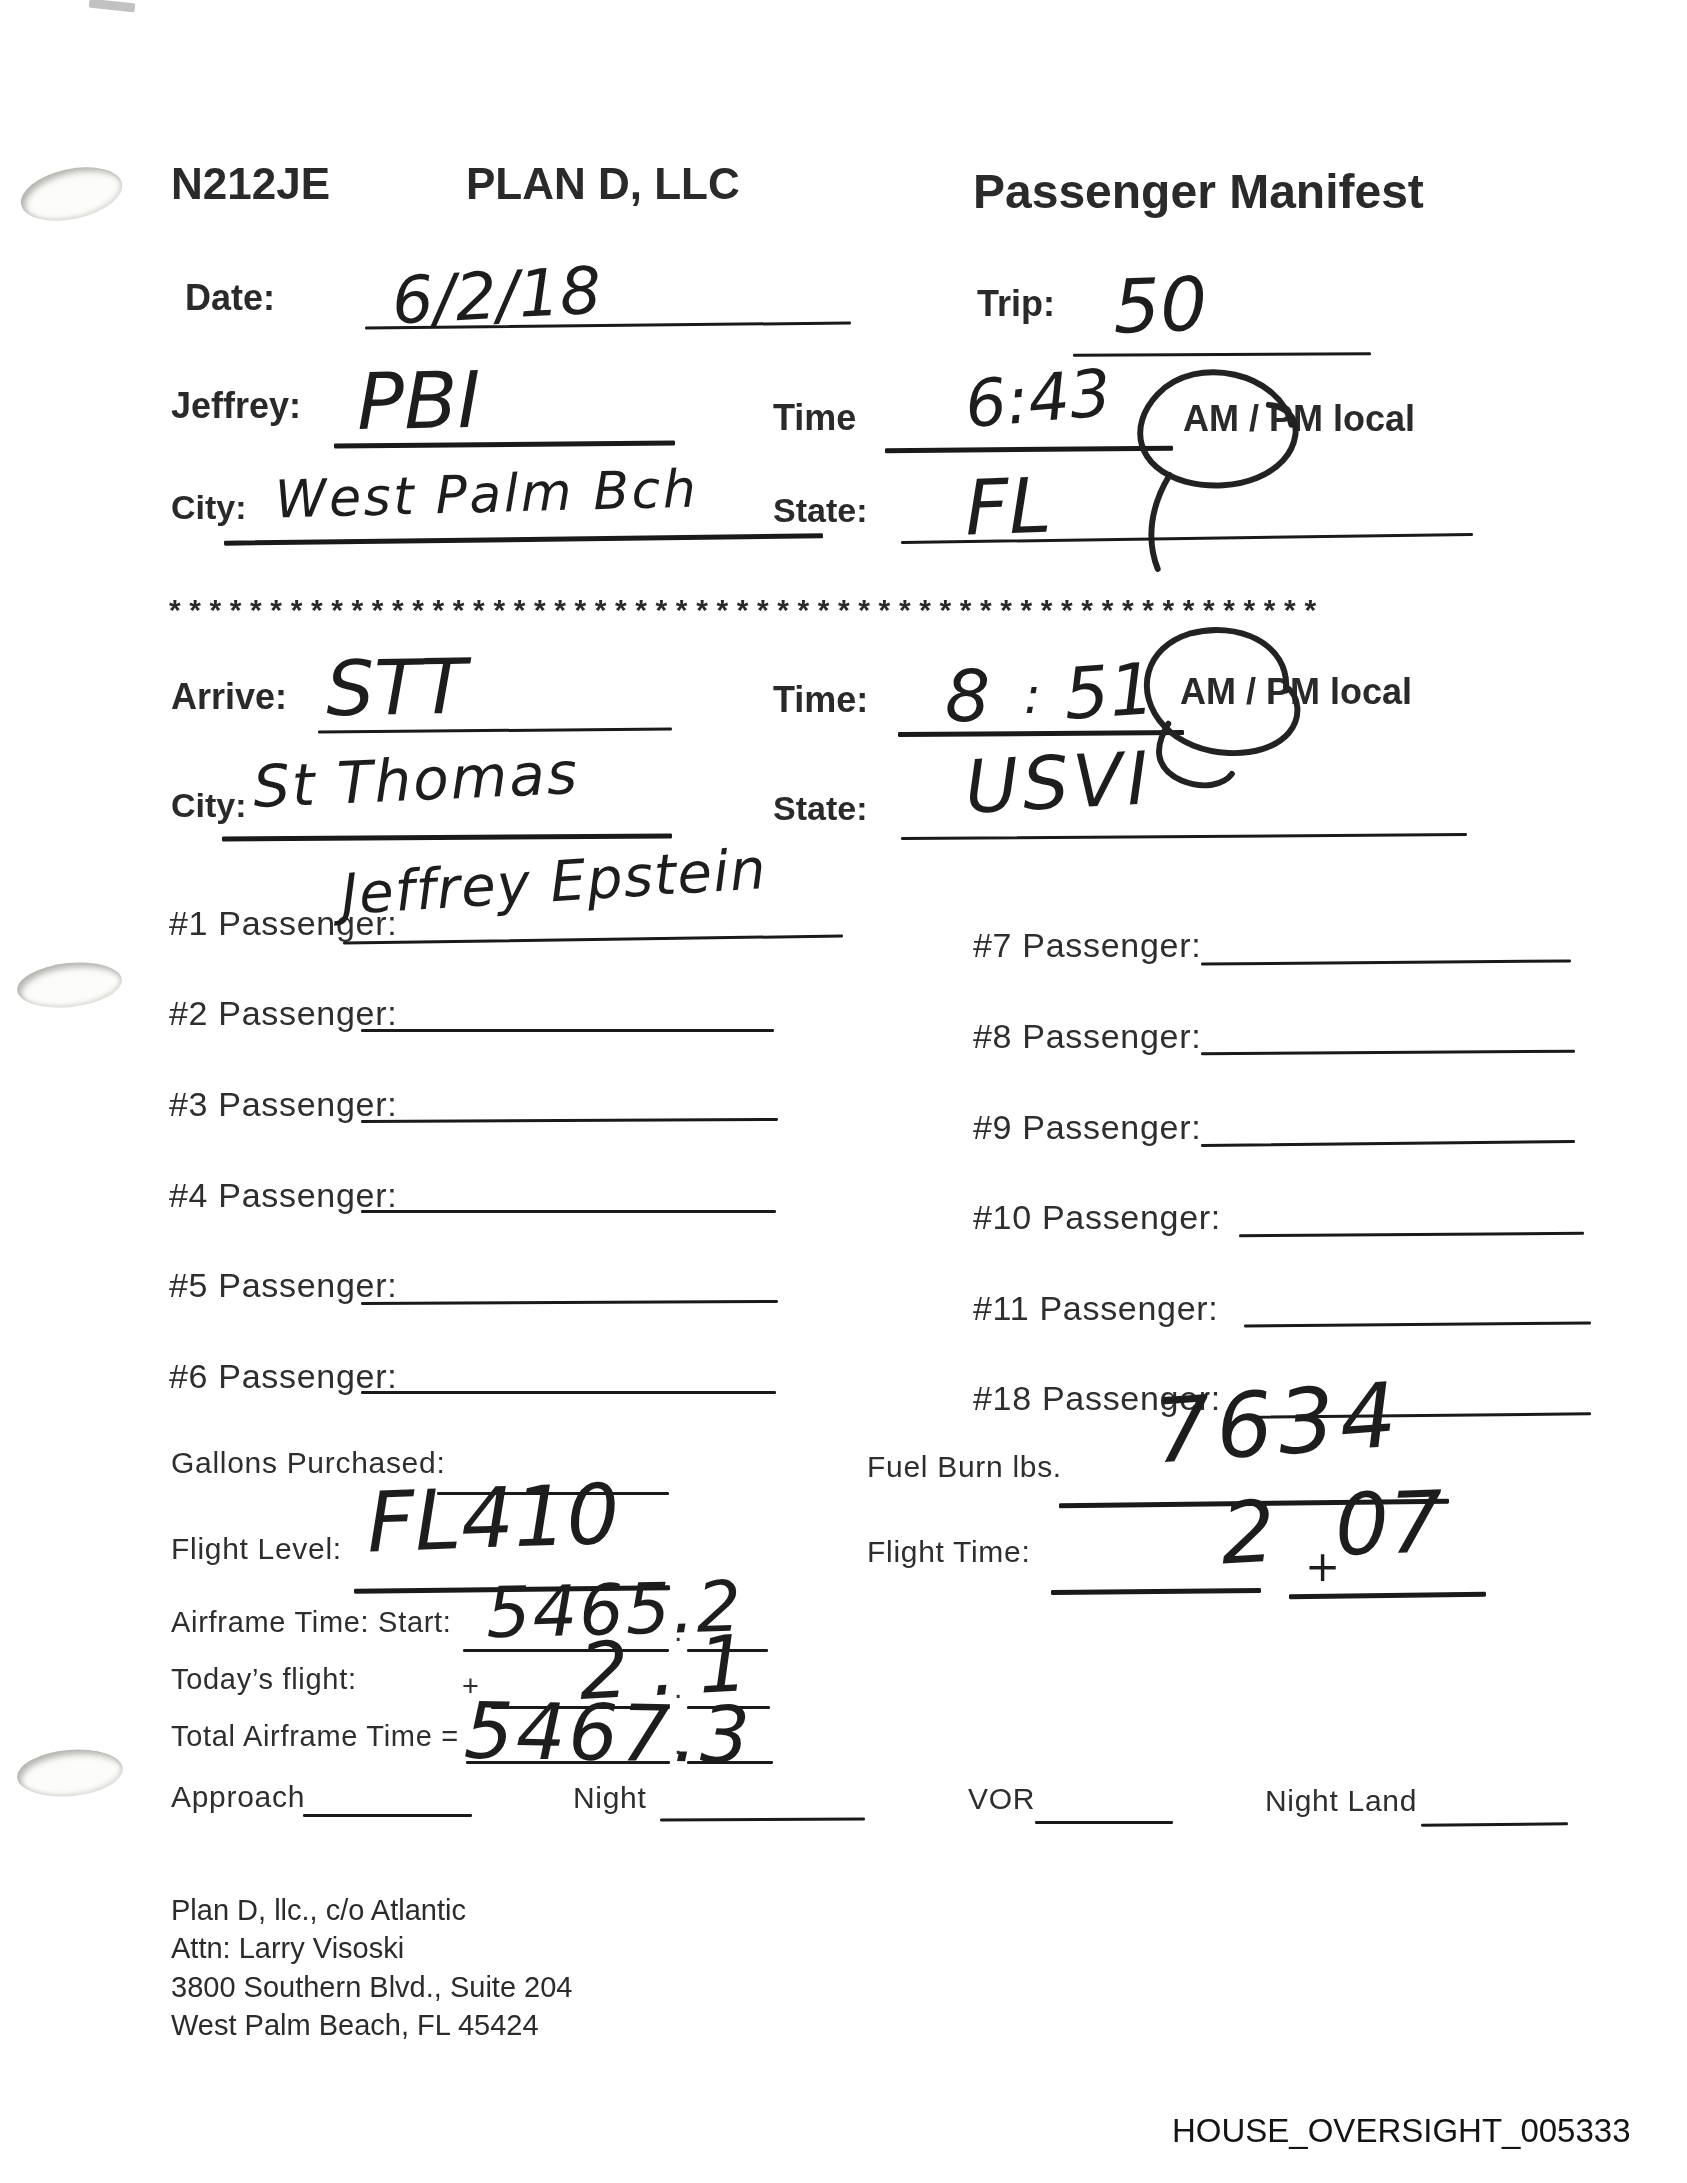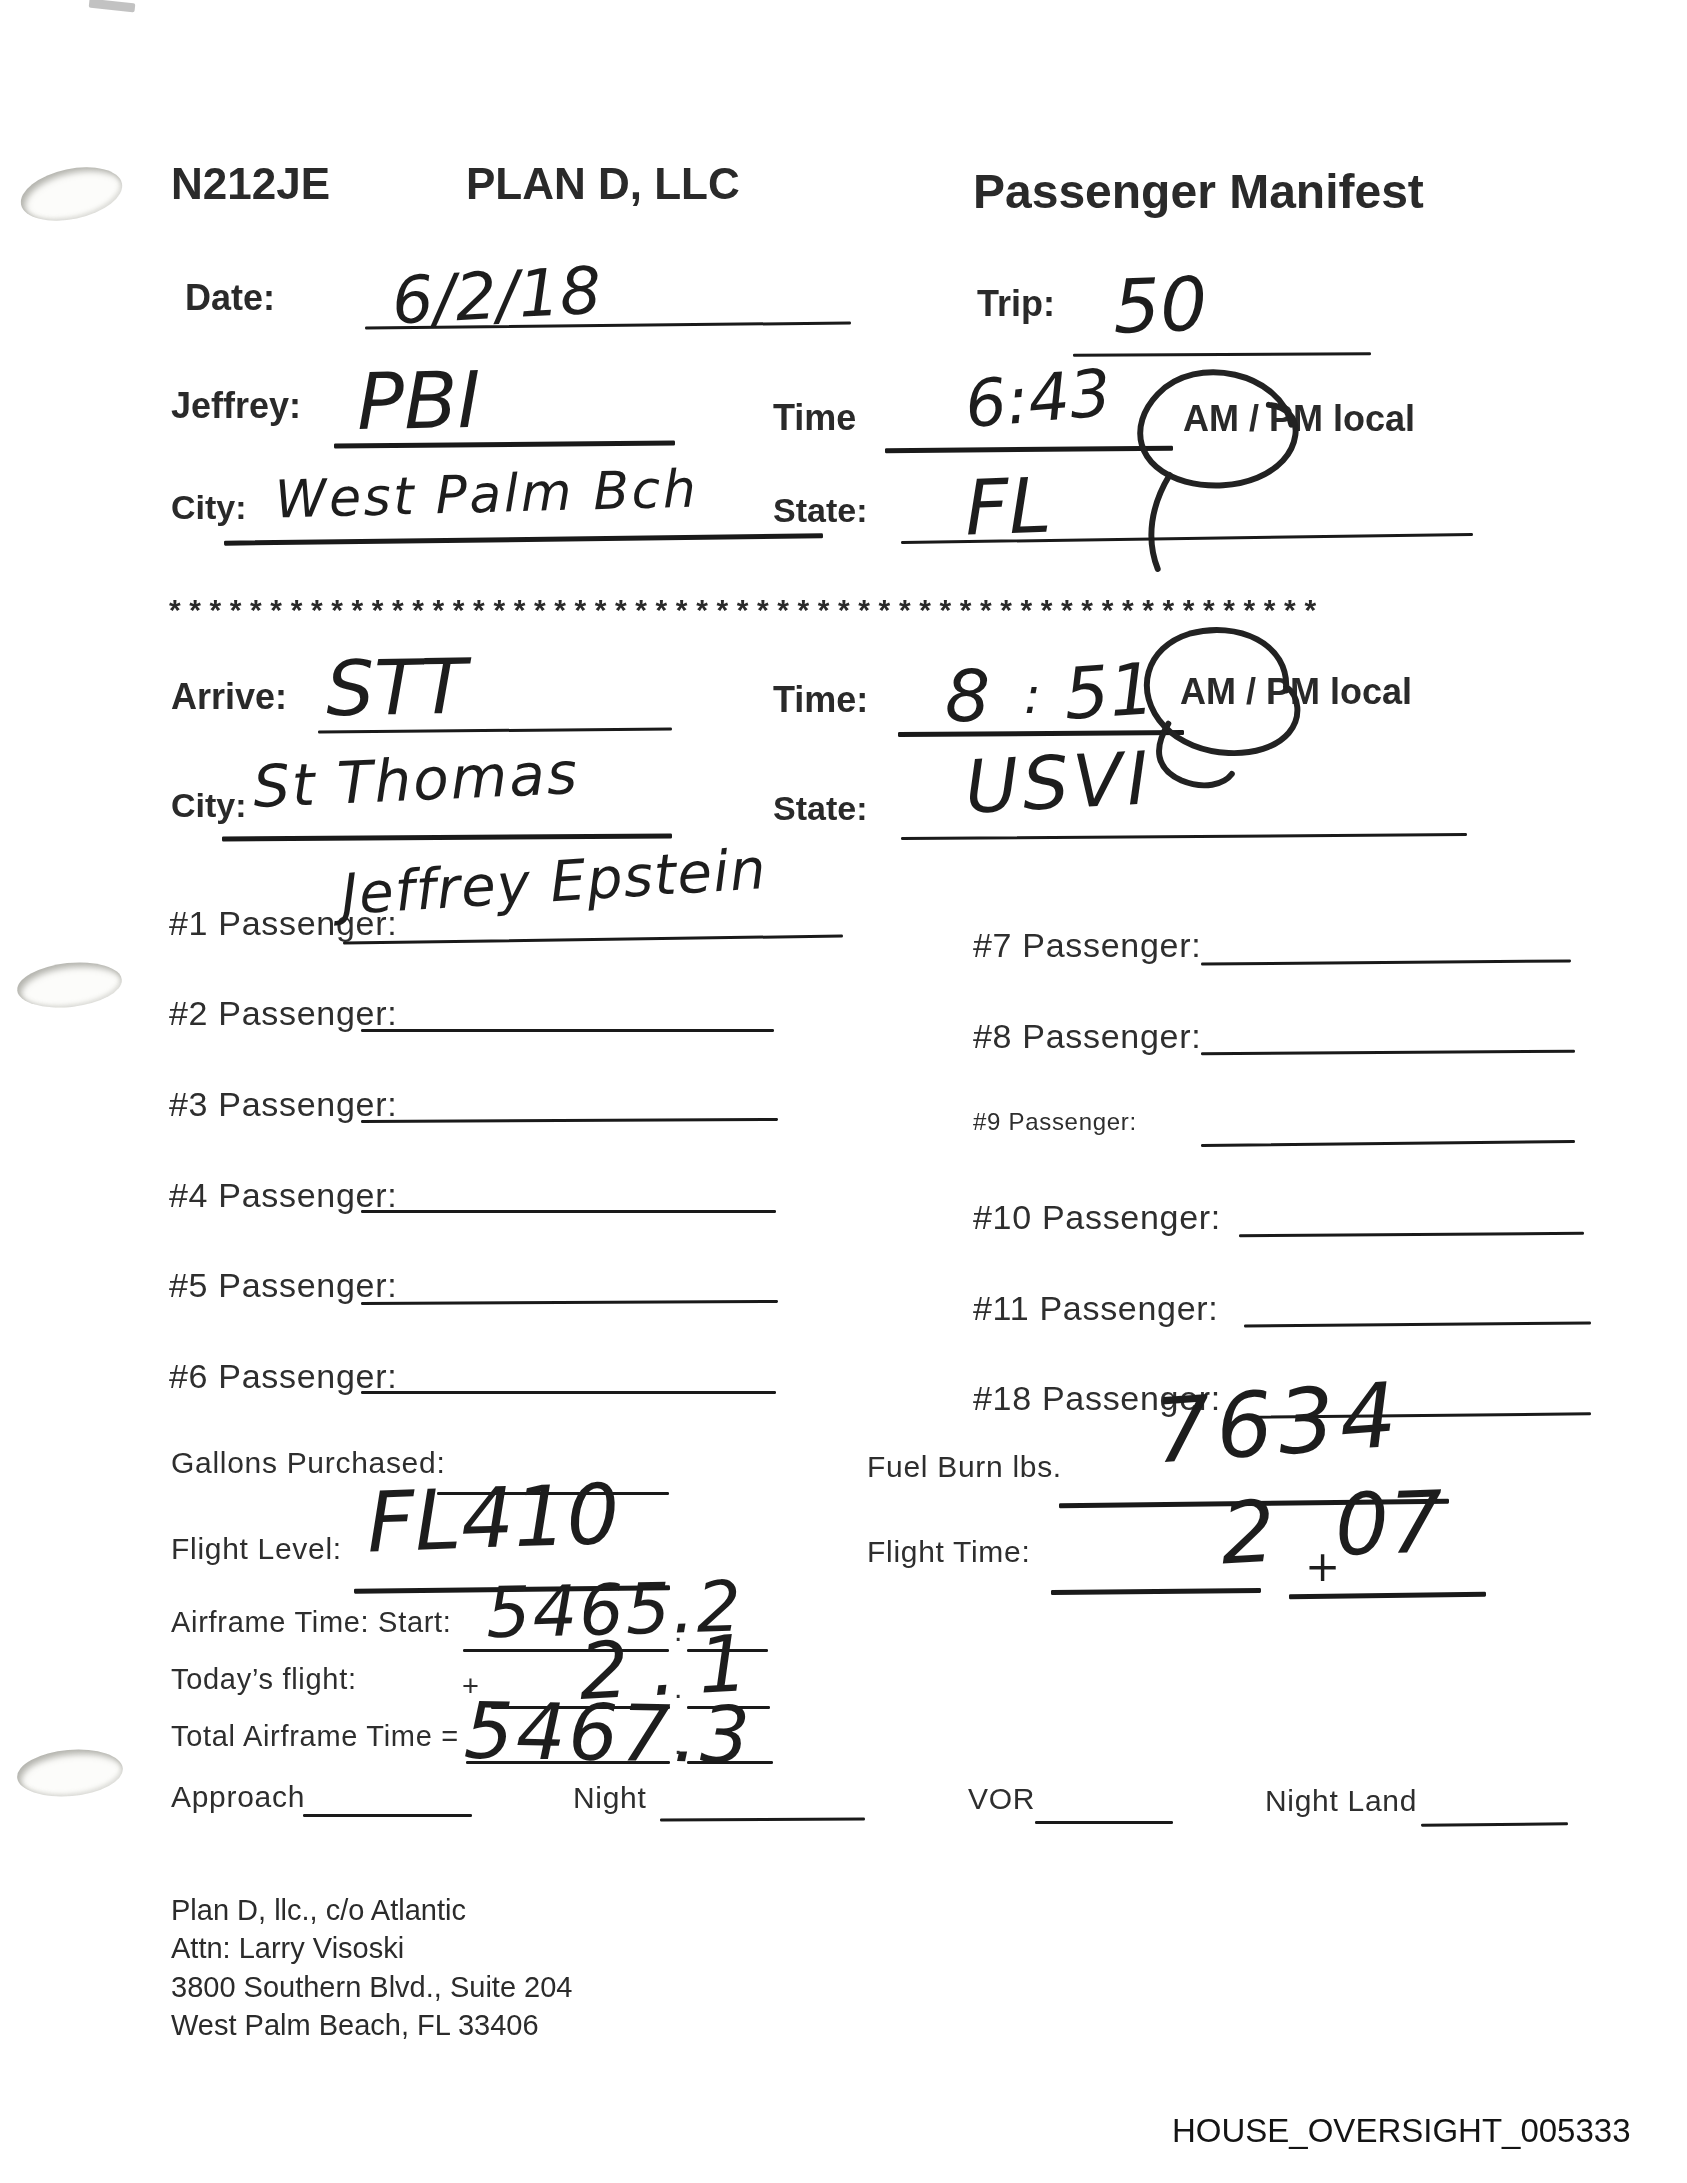--- a/index.html
+++ b/index.html
@@ -112,21 +112,21 @@
 
   <div class="abs lbl2" style="left:169px;top:1357px;font-size:34px;">#6 Passenger:</div>
   <div class="ul" style="left:361px;top:1391px;width:415px;"></div>
 
   <div class="abs lbl2" style="left:973px;top:926px;font-size:34px;">#7 Passenger:</div>
   <div class="ul" style="left:1201px;top:961px;width:370px;transform:rotate(-0.5deg);"></div>
 
   <div class="abs lbl2" style="left:973px;top:1017px;font-size:34px;">#8 Passenger:</div>
   <div class="ul" style="left:1201px;top:1051px;width:374px;transform:rotate(-0.4deg);"></div>
 
-  <div class="abs lbl2" style="left:973px;top:1108px;font-size:24px;">#9 Passenger:</div>
+  <div class="abs lbl2" style="left:973px;top:1108px;font-size:34px;">#9 Passenger:</div>
   <div class="ul" style="left:1201px;top:1142px;width:374px;transform:rotate(-0.6deg);"></div>
 
   <div class="abs lbl2" style="left:973px;top:1198px;font-size:34px;">#10 Passenger:</div>
   <div class="ul" style="left:1239px;top:1233px;width:345px;transform:rotate(-0.4deg);"></div>
 
   <div class="abs lbl2" style="left:973px;top:1289px;font-size:34px;">#11 Passenger:</div>
   <div class="ul" style="left:1244px;top:1323px;width:347px;transform:rotate(-0.5deg);"></div>
 
   <div class="abs lbl2" style="left:973px;top:1379px;font-size:34px;">#18 Passenger:</div>
   <div class="ul" style="left:1252px;top:1414px;width:339px;transform:rotate(-0.6deg);"></div>
@@ -173,18 +173,18 @@
   <div class="abs lbl2" style="left:573px;top:1781px;font-size:30px;">Night</div>
   <div class="ul" style="left:660px;top:1818px;width:205px;transform:rotate(-0.3deg);"></div>
   <div class="abs lbl2" style="left:968px;top:1782px;font-size:30px;">VOR</div>
   <div class="ul" style="left:1035px;top:1821px;width:138px;"></div>
   <div class="abs lbl2" style="left:1265px;top:1784px;font-size:30px;">Night Land</div>
   <div class="ul" style="left:1421px;top:1823px;width:147px;transform:rotate(-0.5deg);"></div>
 
   <div class="abs addr-line" style="left:171px;top:1846px;font-size:29px;">Plan D, llc., c/o Atlantic</div>
   <div class="abs addr-line" style="left:171px;top:1884px;font-size:29px;">Attn: Larry Visoski</div>
   <div class="abs addr-line" style="left:171px;top:1923px;font-size:29px;">3800 Southern Blvd., Suite 204</div>
-  <div class="abs addr-line" style="left:171px;top:1961px;font-size:29px;">West Palm Beach, FL 33406</div>
+  <div class="abs addr-line" style="left:171px;top:1961px;font-size:29px;">West Palm Beach, FL 45424</div>
 
   <div class="abs" style="left:1172px;top:2112px;font-size:33px;color:#141414;">HOUSE_OVERSIGHT_005333</div>
 
 </div>
 
 
 </body></html>

